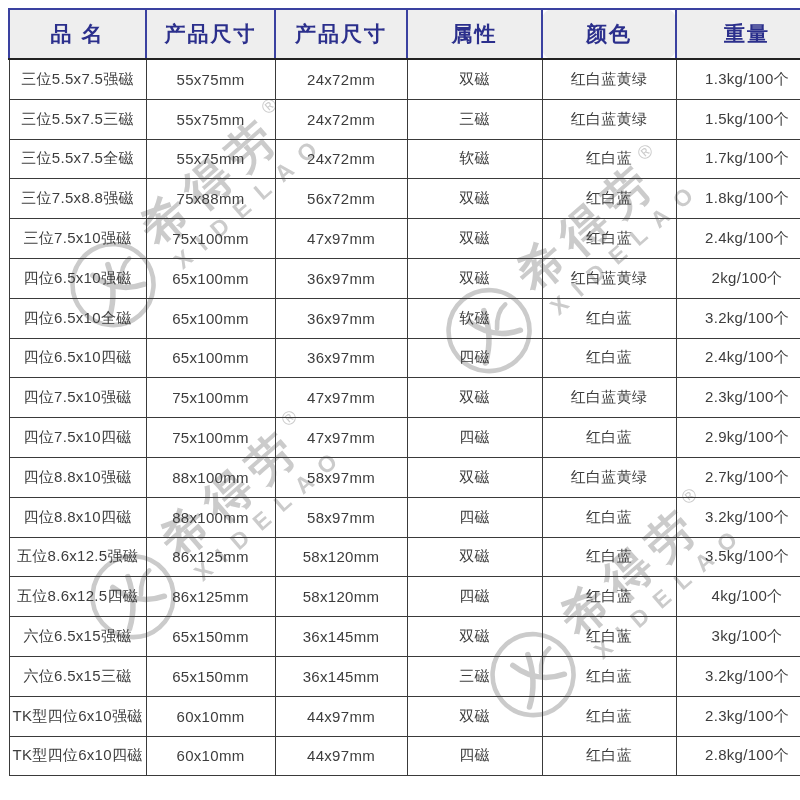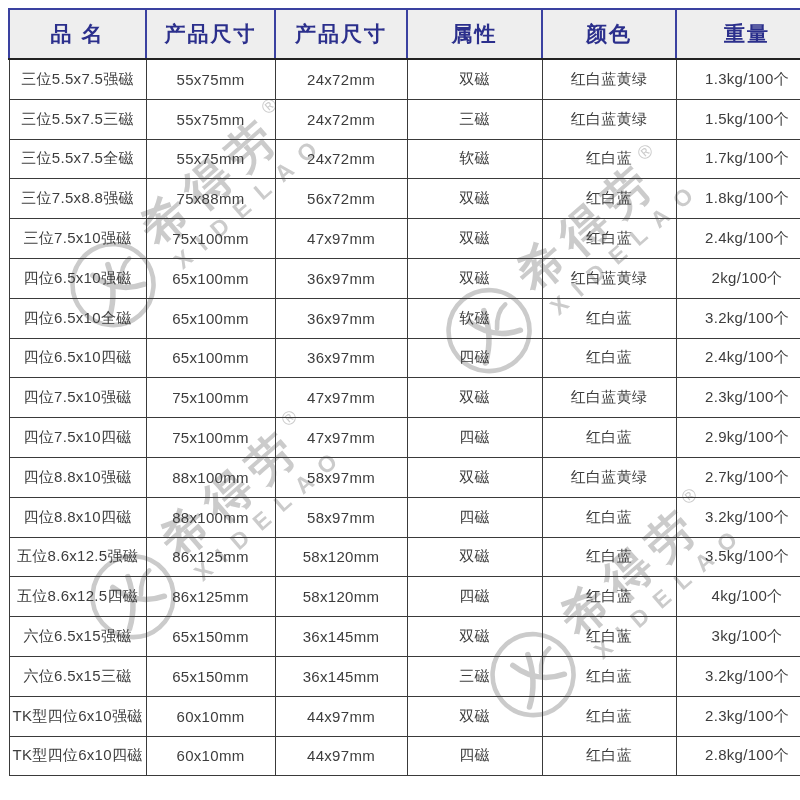--- a/index.html
+++ b/index.html
@@ -32,21 +32,21 @@
 
   
   table.spec {
     position: absolute; left: 8px; top: 8px; z-index: 1;
     width: 785px; border-collapse: collapse; table-layout: fixed;
   }
   table.spec th:nth-child(1), table.spec td:nth-child(1) { width: 133px; }
   table.spec th:nth-child(2), table.spec td:nth-child(2) { width: 125px; }
   table.spec th:nth-child(3), table.spec td:nth-child(3) { width: 128px; }
   table.spec th:nth-child(4), table.spec td:nth-child(4) { width: 131px; }
-  table.spec th:nth-child(5), table.spec td:nth-child(5) { width: 130px; }
+  table.spec th:nth-child(5), table.spec td:nth-child(5) { width: 130px; border-radius: 11px; }
   table.spec th:nth-child(6), table.spec td:nth-child(6) { width: 138px; }
 
   table.spec th {
     height: 46px;
     background: #eeeeee;
     color: #2b2f8c;
     font-size: 21px; font-weight: bold; letter-spacing: 2px;
     vertical-align: middle;
     border: 2px solid #3a41a0;
     border-bottom: 2px solid #222222;

